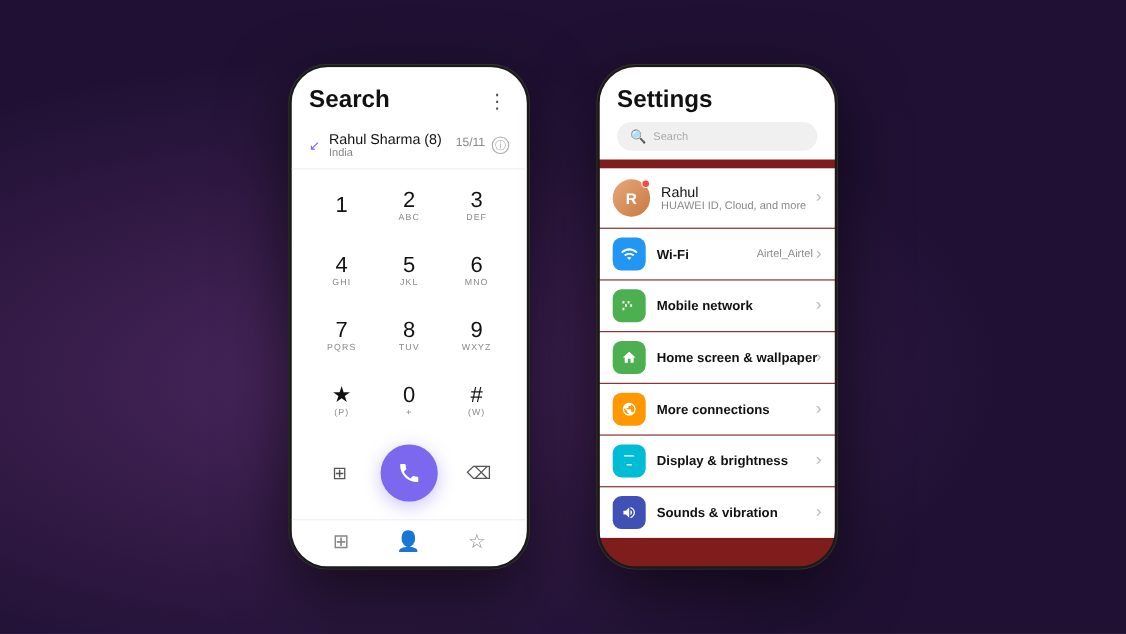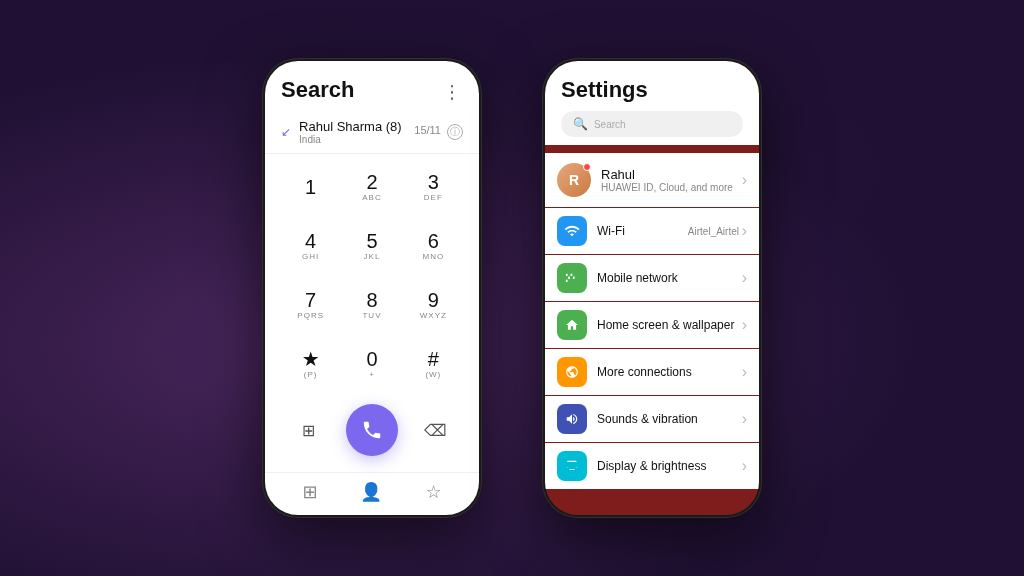--- a/index.html
+++ b/index.html
@@ -282,21 +282,21 @@
       color: #fff;
     }
 
     .item-content {
       flex: 1;
     }
 
     .item-name {
       font-size: 12px;
       color: #111;
-      font-weight: 400;
+      font-weight: 700;
     }
 
     .item-value {
       font-size: 10px;
       color: #888;
       margin-right: 8px;
     }
 
     .profile-item {
       background: #fff;
@@ -527,39 +527,39 @@
               <svg width="14" height="14" viewBox="0 0 24 24" fill="white">
                 <path d="M12 2C6.48 2 2 6.48 2 12s4.48 10 10 10 10-4.48 10-10S17.52 2 12 2zm-1 17.93c-3.95-.49-7-3.85-7-7.93 0-.62.08-1.21.21-1.79L9 15v1c0 1.1.9 2 2 2v1.93zm6.9-2.54c-.26-.81-1-1.39-1.9-1.39h-1v-3c0-.55-.45-1-1-1H8v-2h2c.55 0 1-.45 1-1V7h2c1.1 0 2-.9 2-2v-.41c2.93 1.19 5 4.06 5 7.41 0 2.08-.8 3.97-2.1 5.39z"></path>
               </svg>
             </div>
             <div class="item-content">
               <div class="item-name">More connections</div>
             </div>
           </div>
 
           <div class="settings-item">
+            <div class="item-icon icon-display">
+              <svg width="14" height="14" viewBox="0 0 24 24" fill="white">
+                <path d="M20 3H4v10c0 1.1.9 2 2 2h6v2H8v2h8v-2h-4v-2h6c1.1 0 2-.9 2-2V5c0-1.1-.9-2-2-2zm0 12H4V5h16v10z"></path>
+              </svg>
+            </div>
+            <div class="item-content">
+              <div class="item-name">Display &amp; brightness</div>
+            </div>
+          </div>
+
+          <div class="settings-item">
             <div class="item-icon icon-sound">
               <svg width="14" height="14" viewBox="0 0 24 24" fill="white">
                 <path d="M3 9v6h4l5 5V4L7 9H3zm13.5 3c0-1.77-1.02-3.29-2.5-4.03v8.05c1.48-.73 2.5-2.25 2.5-4.02zM14 3.23v2.06c2.89.86 5 3.54 5 6.71s-2.11 5.85-5 6.71v2.06c4.01-.91 7-4.49 7-8.77s-2.99-7.86-7-8.77z"></path>
               </svg>
             </div>
             <div class="item-content">
               <div class="item-name">Sounds &amp; vibration</div>
             </div>
           </div>
 
-          <div class="settings-item">
-            <div class="item-icon icon-display">
-              <svg width="14" height="14" viewBox="0 0 24 24" fill="white">
-                <path d="M20 3H4v10c0 1.1.9 2 2 2h6v2H8v2h8v-2h-4v-2h6c1.1 0 2-.9 2-2V5c0-1.1-.9-2-2-2zm0 12H4V5h16v10z"></path>
-              </svg>
-            </div>
-            <div class="item-content">
-              <div class="item-name">Display &amp; brightness</div>
-            </div>
-          </div>
-
         </div>
       </div>
     </div>
   </div>
 
 </div>
 
 </body></html>

